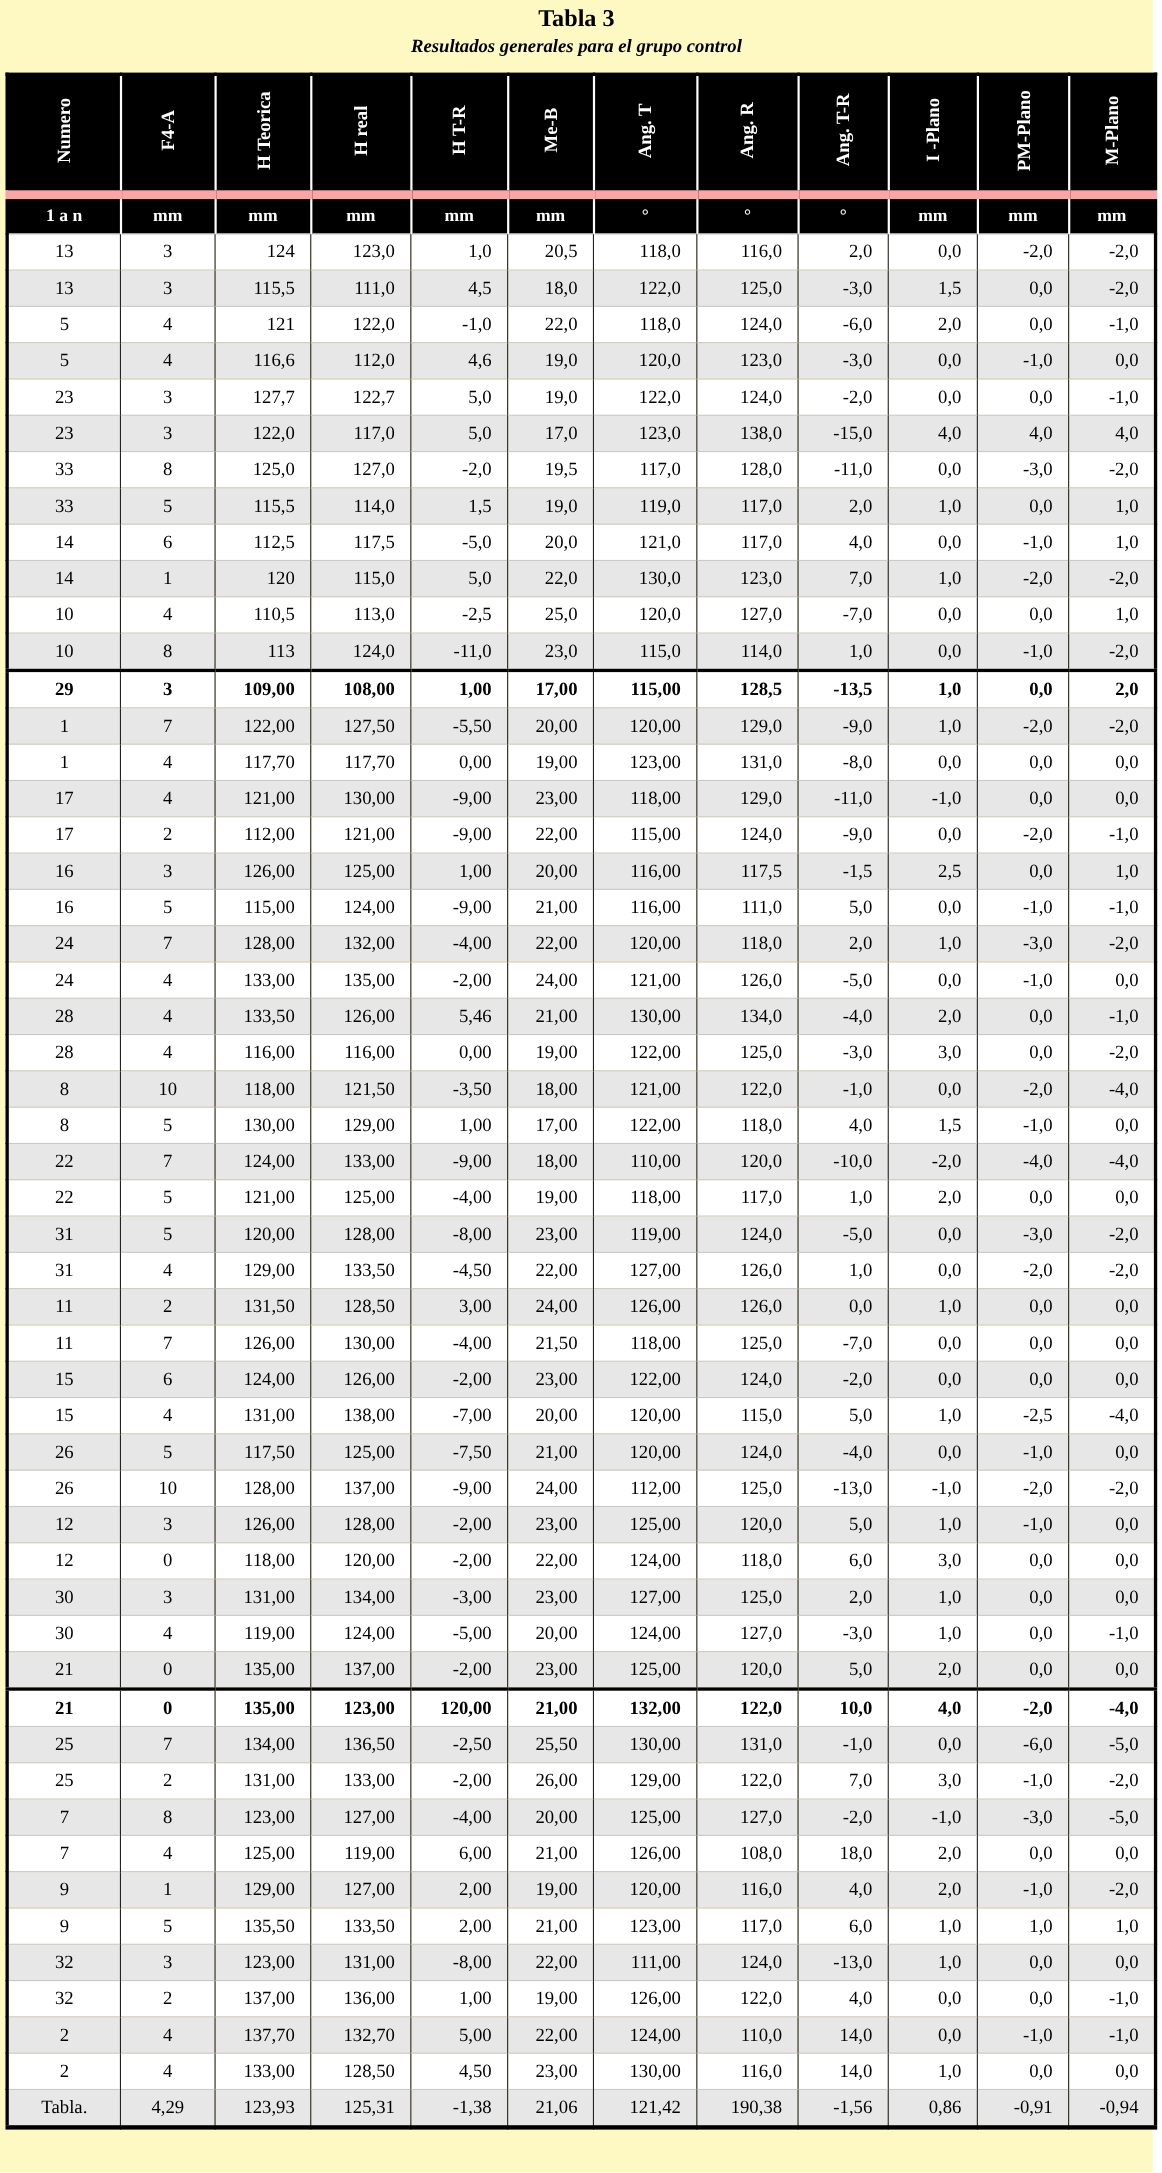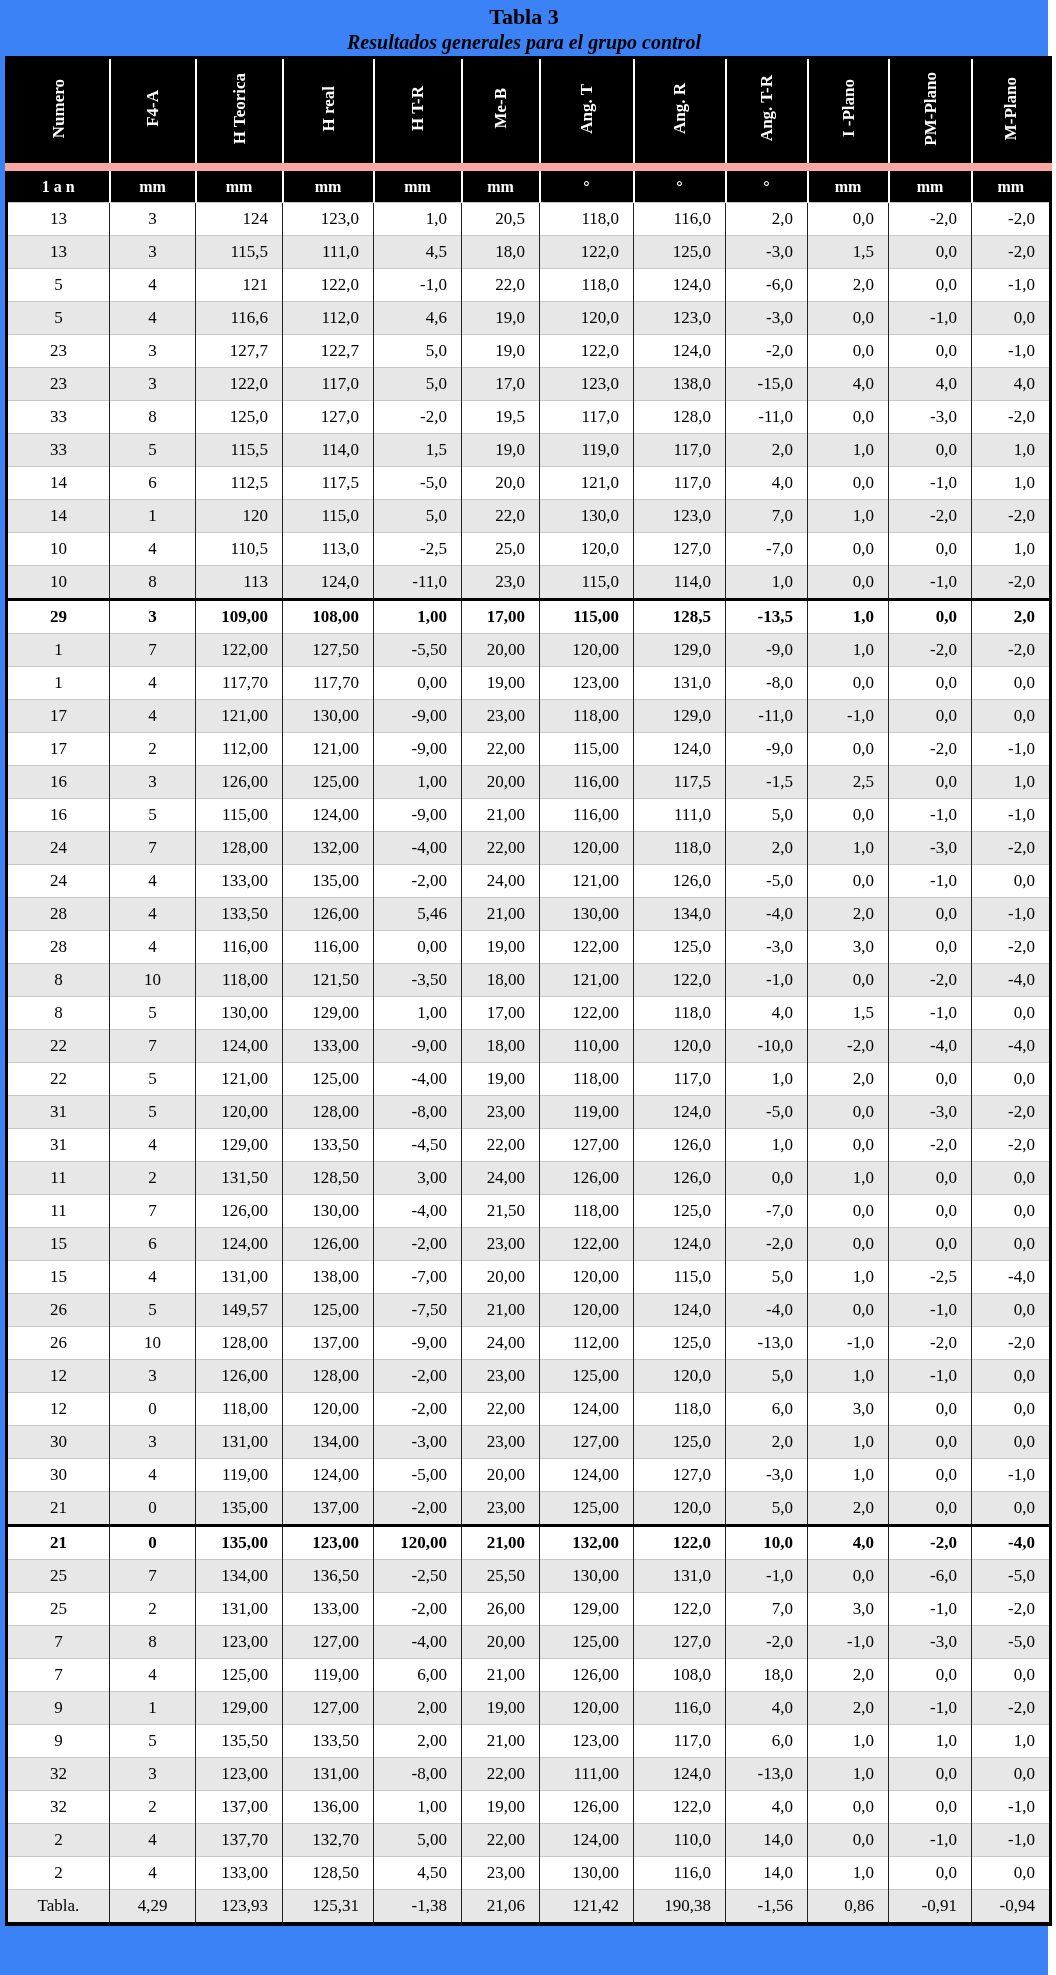--- a/index.html
+++ b/index.html
@@ -4,39 +4,39 @@
 <style>
   html, body {
     margin: 0;
     padding: 0;
     background: #ffffff;
     font-family: "Liberation Serif", "DejaVu Serif", serif;
   }
   .page {
     width: 1048px;
     height: 1975px;
-    background: #3b82f6;
+    background: #fef9c3;
     box-sizing: border-box;
     padding: 2px 5px 16px 5px;
   }
   .title {
     text-align: center;
     font-weight: bold;
     font-size: 22px;
     line-height: 26px;
     margin-top: 2px;
     color: #000;
   }
   .subtitle {
     text-align: center;
     font-weight: bold;
     font-style: italic;
-    font-size: 20px;
+    font-size: 17px;
     line-height: 24px;
-    margin-bottom: 2px;
+    margin-bottom: 12px;
     color: #000;
   }
   table.results {
     border-collapse: collapse;
     table-layout: fixed;
     width: 1044px;
     margin: 0 auto;
     border: 3px solid #000;
     border-bottom: 4px solid #000;
   }
@@ -602,21 +602,21 @@
           <td class="c6">120,00</td>
           <td class="c7">115,0</td>
           <td class="c8">5,0</td>
           <td class="c9">1,0</td>
           <td class="c10">-2,5</td>
           <td class="c11">-4,0</td>
         </tr>
         <tr>
           <td class="c0">26</td>
           <td class="c1">5</td>
-          <td class="c2">149,57</td>
+          <td class="c2">117,50</td>
           <td class="c3">125,00</td>
           <td class="c4">-7,50</td>
           <td class="c5">21,00</td>
           <td class="c6">120,00</td>
           <td class="c7">124,0</td>
           <td class="c8">-4,0</td>
           <td class="c9">0,0</td>
           <td class="c10">-1,0</td>
           <td class="c11">0,0</td>
         </tr>

